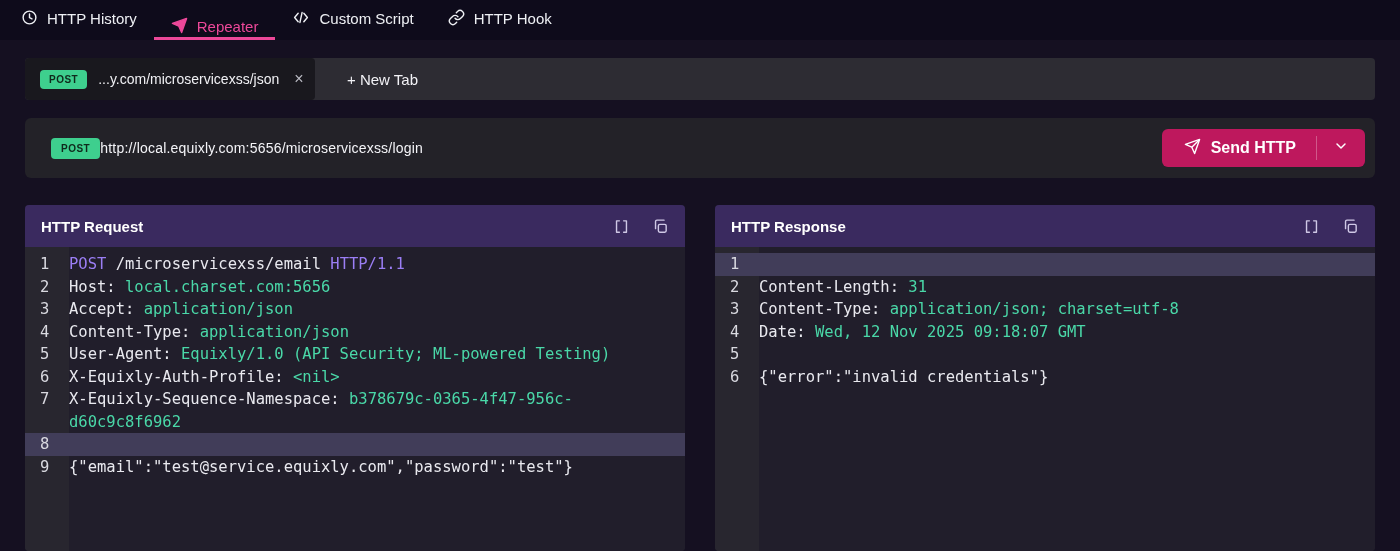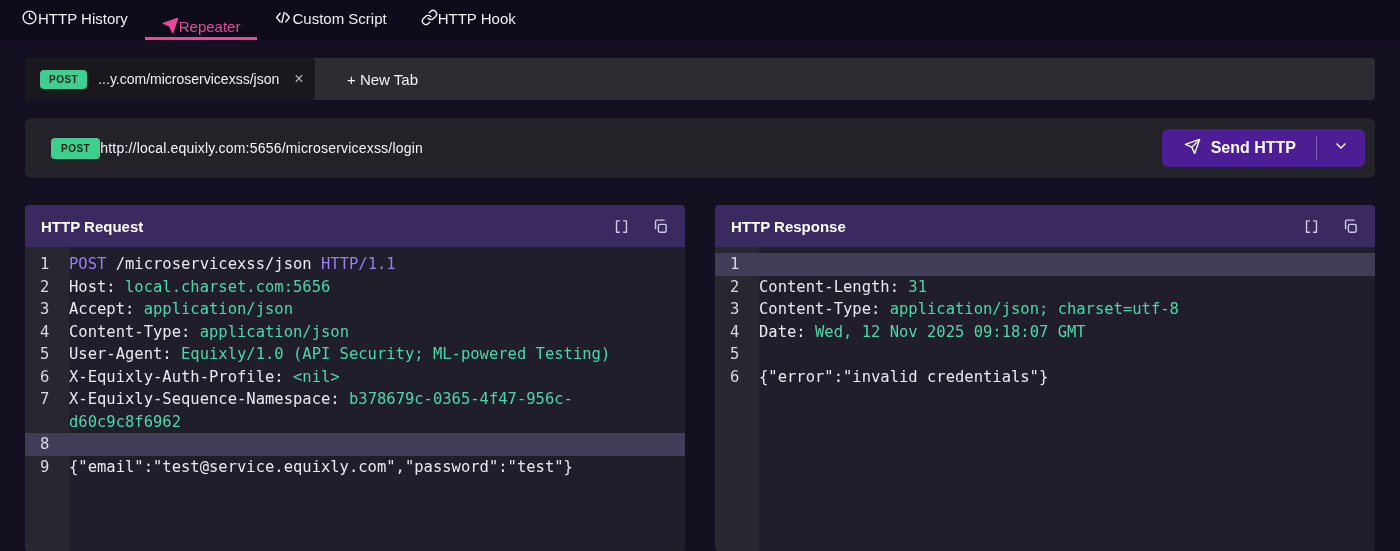--- a/index.html
+++ b/index.html
@@ -10,21 +10,21 @@
     color:#ececf2;
     -webkit-font-smoothing:antialiased;
   }
 
   
   .topnav {
     height:40px; background:#0e0b1b;
     display:flex; align-items:stretch; padding-left:4px;
   }
   .nav-item {
-    display:flex; align-items:center; 
+    display:flex; align-items:center; gap:9px;
     padding:3px 17px; font-size:15px; color:#eef0f4;
     cursor:pointer; border-bottom:3px solid transparent;text-align:right;
   }
   .nav-item svg { stroke:#eef0f4; }
   .nav-item.active { color:#ec4899; border-bottom-color:#ec4899;margin-top:16px; }
   .nav-item.active svg { stroke:#ec4899; fill:#ec4899; }
 
   
   .tabstrip {
     margin:18px 25px 0; height:42px; background:#2d2c33;
@@ -47,21 +47,21 @@
   }
 
   
   .urlbar {
     margin:18px 25px 0; height:60px; background:#232228;
     border-radius:6px; display:flex; align-items:center; padding:0 10px 0 26px;
   }
   .urlbar .badge-post { font-size:10px; padding:5px 10px; }
   .url-text { font-size:14px; color:#f4f4f8; margin-left:0; letter-spacing:.2px; }
   .send-btn {
-    margin-left:auto; height:38px; background:#4c1d95; border-radius:6px;
+    margin-left:auto; height:38px; background:#be185d; border-radius:6px;
     display:flex; align-items:stretch; color:#fff; cursor:pointer; overflow:hidden;
   }
   .send-main {
     display:flex; align-items:center; gap:10px; padding:0 20px 0 22px;
     font-size:16px; font-weight:bold;
   }
   .send-divider { width:1px; background:rgba(255,255,255,.28); margin:7px 0; }
   .send-caret { display:flex; align-items:center; padding:0 16px; }
 
   
@@ -188,21 +188,21 @@
           <svg width="17" height="17" viewBox="0 0 24 24" fill="none" stroke-width="2" stroke-linecap="round" stroke-linejoin="round">
             <rect x="9" y="9" width="11" height="11" rx="2"></rect>
               <path d="M5 15V5a2 2 0 0 1 2-2h10"></path>
           </svg>
         </span>
       </div>
     </div>
     <div class="panel-code" id="request-code">
         <div class="code-row">
           <span class="ln">1</span>
-          <span class="code-text"><span class="c-kw">POST</span><span class="c-plain"> /microservicexss/json </span><span class="c-kw">HTTP/1.1</span></span>
+          <span class="code-text"><span class="c-kw">POST</span><span class="c-plain"> /microservicexss/email </span><span class="c-kw">HTTP/1.1</span></span>
         </div>
         <div class="code-row">
           <span class="ln">2</span>
           <span class="code-text"><span class="c-plain">Host: </span><span class="c-val">local.charset.com:5656</span></span>
         </div>
         <div class="code-row">
           <span class="ln">3</span>
           <span class="code-text"><span class="c-plain">Accept: </span><span class="c-val">application/json</span></span>
         </div>
         <div class="code-row">

